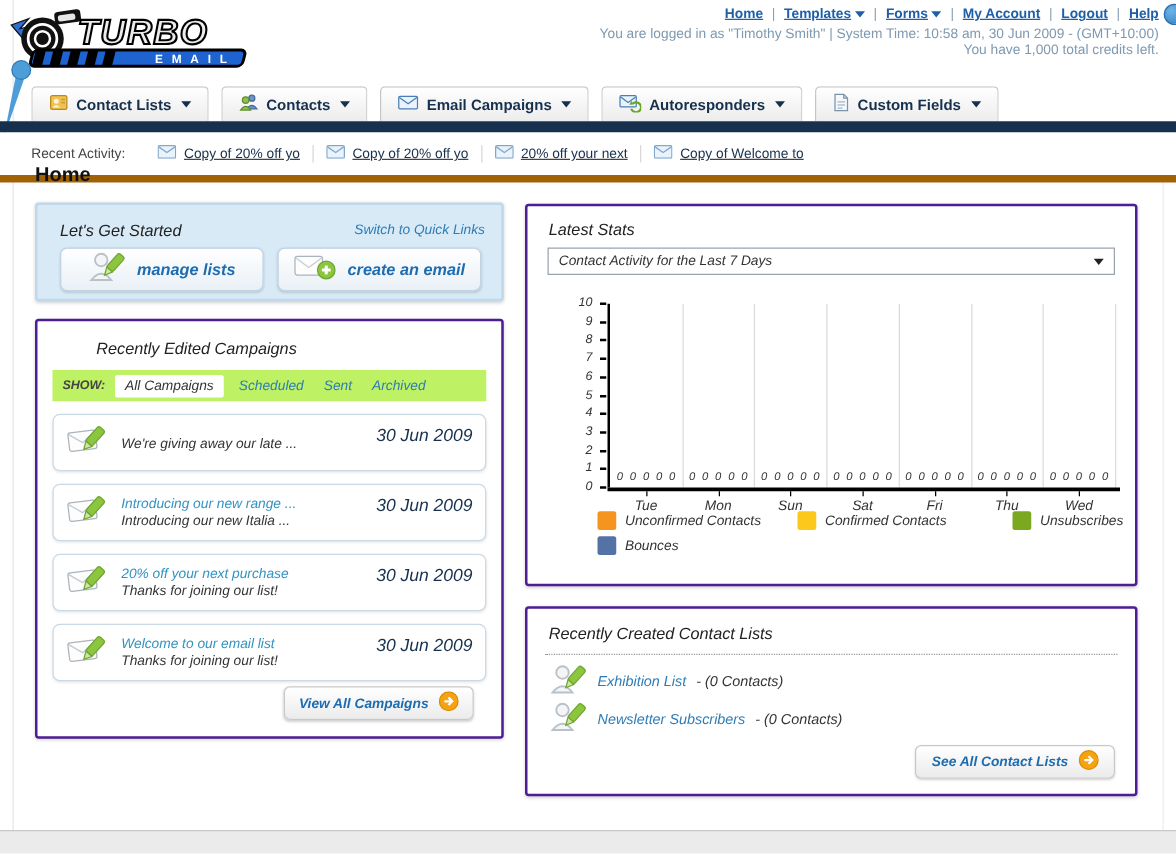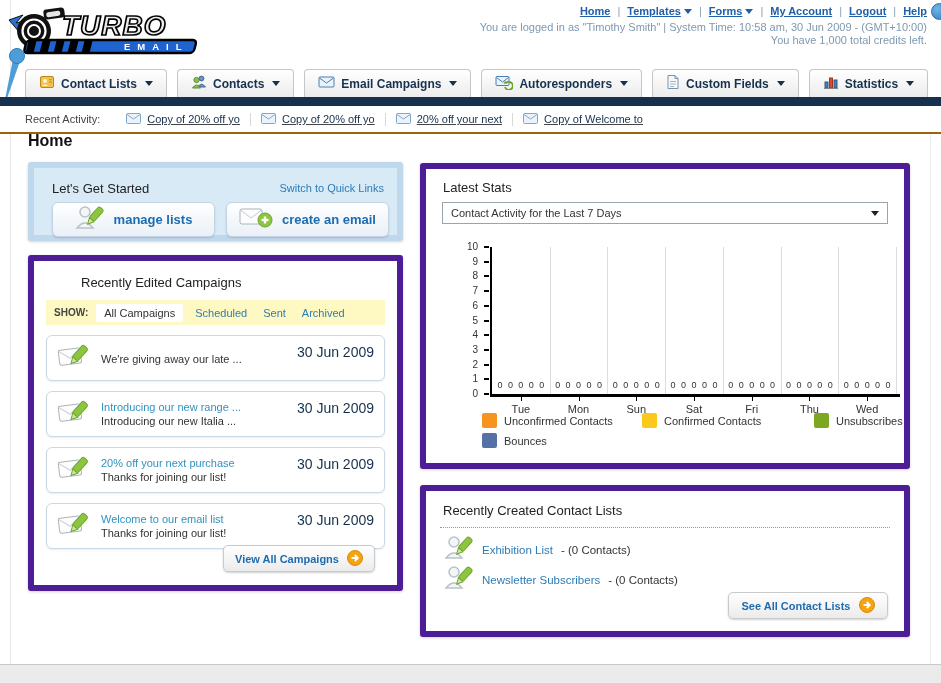--- a/index.html
+++ b/index.html
@@ -22,46 +22,46 @@
 
   
   .tabbar { position:absolute; left:25px; top:69px; display:flex; gap:10px; }
   .tab { height:28px; display:flex; align-items:center; gap:6px; padding:0 13px;
          background:linear-gradient(#FFFFFF,#ECECEC); border:1px solid #C6C6C6; border-bottom:none;
          border-radius:4px 4px 0 0; font-size:12px; font-weight:bold; color:#16304D; cursor:pointer; }
   .tab .caret { display:inline-block; width:0; height:0; border-left:4px solid transparent; border-right:4px solid transparent; border-top:5px solid #16304D; margin-left:2px; }
   .navy-strip { position:absolute; left:0; top:97px; width:941px; height:9px; background:#16304D; }
 
   
-  .activity-bar { position:absolute; left:0; top:106px; width:941px; height:28px; background:#fff;
-                  border-bottom:2px solid #a16207; display:flex; align-items:center; padding-left:25px; font-size:11px; color:#444; }
+  .activity-bar { position:absolute; left:0; top:106px; width:941px; height:40px; background:#fff;
+                  border-bottom:6px solid #a16207; display:flex; align-items:center; padding-left:25px; font-size:11px; color:#444; }
   .activity-items { display:flex; align-items:center; margin-left:16px;text-decoration:underline; }
   .activity-item { display:flex; align-items:center; gap:6px; padding:0 10px; border-right:1px solid #D8D8D8; color:#16304D; cursor:pointer; }
   .activity-item:last-child { border-right:none; }
 
   .page-title { position:absolute; left:28px; top:132px; font-size:16px; font-weight:bold; color:#111; }
 
   
-  .panel { position:absolute; background:#fff; border:6px solid #4c1d95; border-radius:3px; box-shadow:0 1px 3px rgba(0,0,0,0.18); }
+  .panel { position:absolute; background:#fff; border:2px solid #4c1d95; border-radius:3px; box-shadow:0 1px 3px rgba(0,0,0,0.18);font-style:italic; }
   .panel-title { font-size:13px; color:#222; }
 
   
   #getStarted { left:28px; top:162px; width:375px; height:79px; background:#D9EAF7; border-color:#BFD8EB; }
   #getStarted .panel-title { position:absolute; left:18px; top:13px; }
   .switch-link { position:absolute; right:13px; top:14px; font-size:11px; color:#2E7CB5; text-decoration:none; cursor:pointer; }
   .gs-btn { position:absolute; top:34px; height:35px; display:flex; align-items:center; justify-content:center; gap:9px;
             background:linear-gradient(#FFFFFF,#E9F0F6); border:1px solid #C2D4E3; border-radius:6px;
             box-shadow:0 1px 2px rgba(0,0,0,0.15); font-size:13px; font-weight:bold; color:#1E6CB0; cursor:pointer; }
   #btnManage { left:18px; width:163px; }
   #btnCreate { left:192px; width:163px; }
 
   
   #campaignsPanel { left:28px; top:255px; width:375px; height:336px; }
   #campaignsPanel .panel-title { position:absolute; left:20px; top:14px;margin-left:27px; }
-  .show-bar { position:absolute; left:12px; right:12px; top:39px; height:25px; background:#fef9c3;
+  .show-bar { position:absolute; left:12px; right:12px; top:39px; height:25px; background:#bef264;
               display:flex; align-items:center; font-size:11px; padding-left:8px; }
   .show-label { font-weight:bold; color:#444; margin-right:8px; font-size:10px; }
   .filter { color:#2E7CB5; margin-right:16px; cursor:pointer; }
   .filter.active { background:#fff; color:#333; padding:3px 8px; border-radius:2px; margin-right:12px; }
   .camp-list { position:absolute; left:12px; right:12px; top:74px; }
   .camp-card { height:46px; margin-bottom:10px; border:1px solid #C9D9E6; border-radius:6px;
                box-shadow:0 1px 2px rgba(0,0,0,0.08); display:flex; align-items:center; padding:0 10px; background:#fff; }
   .camp-text { margin-left:10px; flex:1; overflow:hidden; }
   .camp-title { font-size:11px; color:#3193C1; cursor:pointer; }
   .camp-sub { font-size:11px; color:#333; margin-top:2px; }
@@ -193,30 +193,20 @@
       </div>
       <div class="tab">
         <span><svg width="14" height="16" viewBox="0 0 14 16">
             <path d="M2 1.5 h7 l3 3 v10 h-10 z" fill="#F4F8FB" stroke="#7A93A8"></path>
             <path d="M9 1.5 v3 h3" fill="none" stroke="#7A93A8"></path>
             <rect x="4" y="7" width="6" height="1" fill="#9FB6C7"></rect>
             <rect x="4" y="9.5" width="6" height="1" fill="#9FB6C7"></rect>
             <rect x="4" y="12" width="4" height="1" fill="#9FB6C7"></rect>
           </svg></span>
         <span>Custom Fields</span>
-        <span class="caret"></span>
-      </div>
-      <div class="tab">
-        <span><svg width="16" height="15" viewBox="0 0 16 15">
-            <rect x="2" y="7" width="3" height="6" fill="#4A7FB5" stroke="#2F5A87"></rect>
-            <rect x="6.5" y="3" width="3" height="10" fill="#D94B35" stroke="#A33420"></rect>
-            <rect x="11" y="5" width="3" height="8" fill="#4A7FB5" stroke="#2F5A87"></rect>
-            <rect x="1" y="13" width="14" height="1" fill="#888"></rect>
-          </svg></span>
-        <span>Statistics</span>
         <span class="caret"></span>
       </div>
     </div>
   <div class="navy-strip"></div>
 
   <div class="activity-bar">
     <span>Recent Activity:</span>
     <div class="activity-items" id="activityItems">
         <div class="activity-item">
           <span><svg width="15" height="11" viewBox="0 0 15 11">

